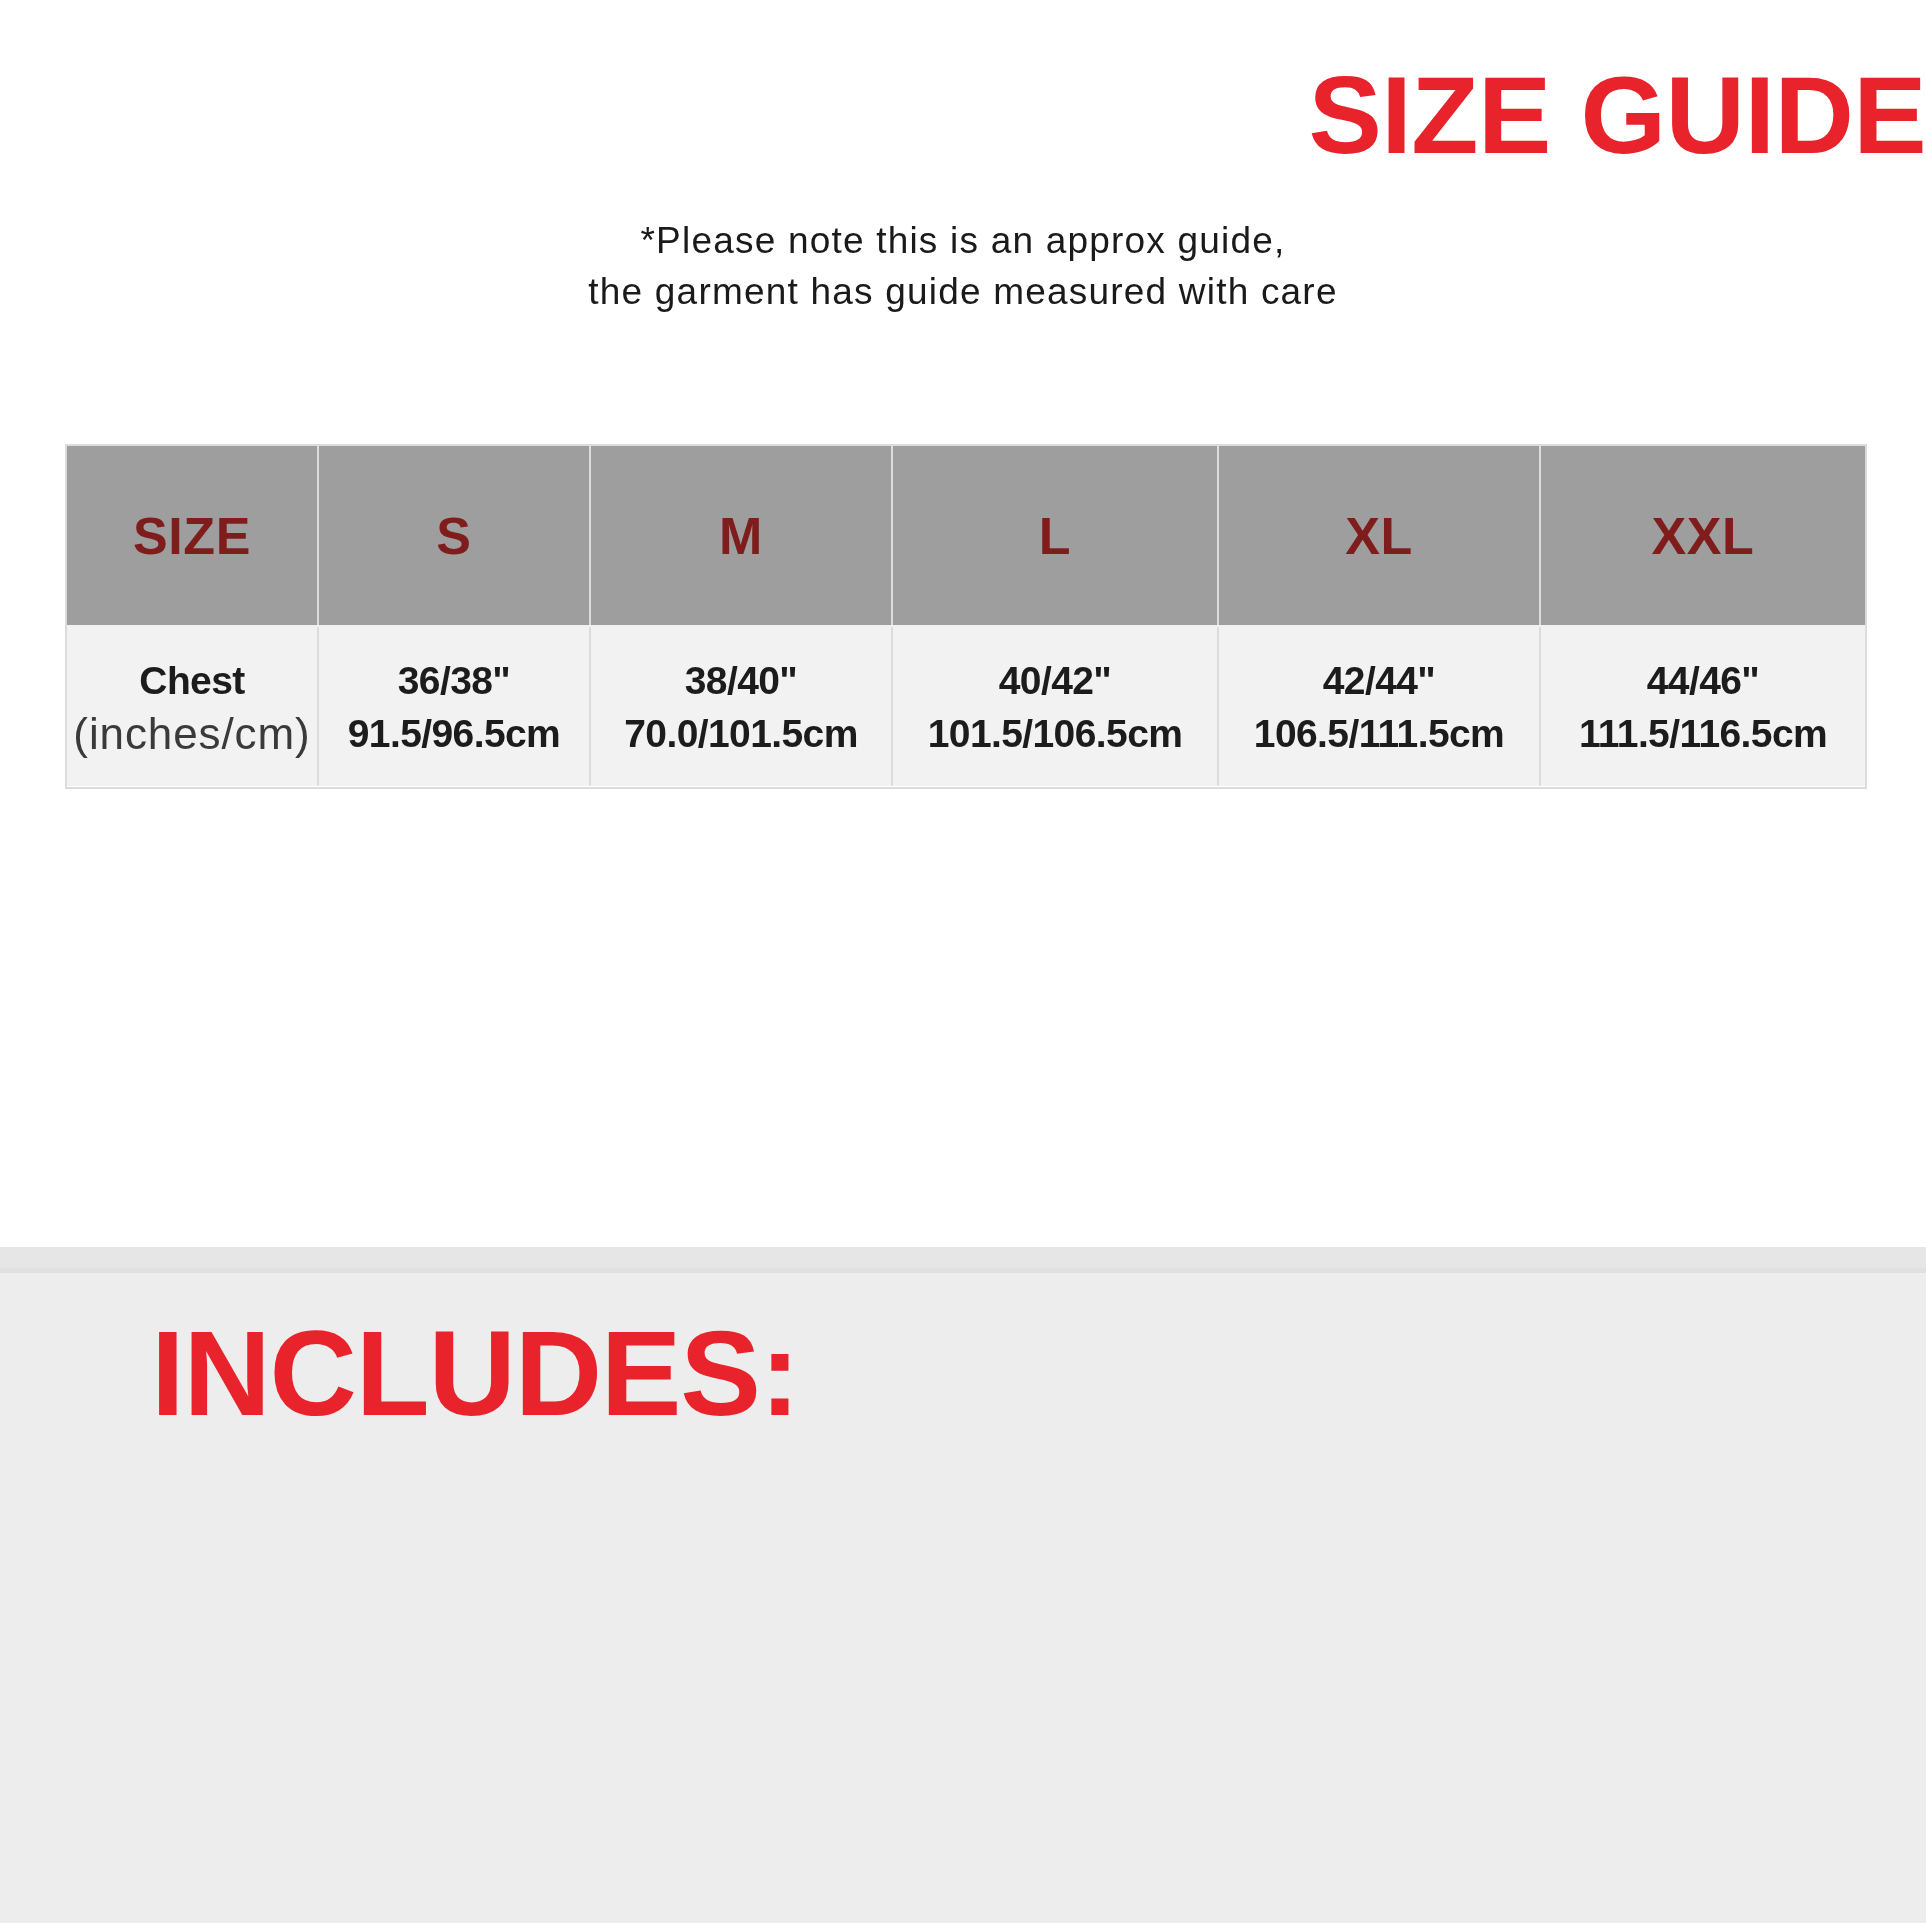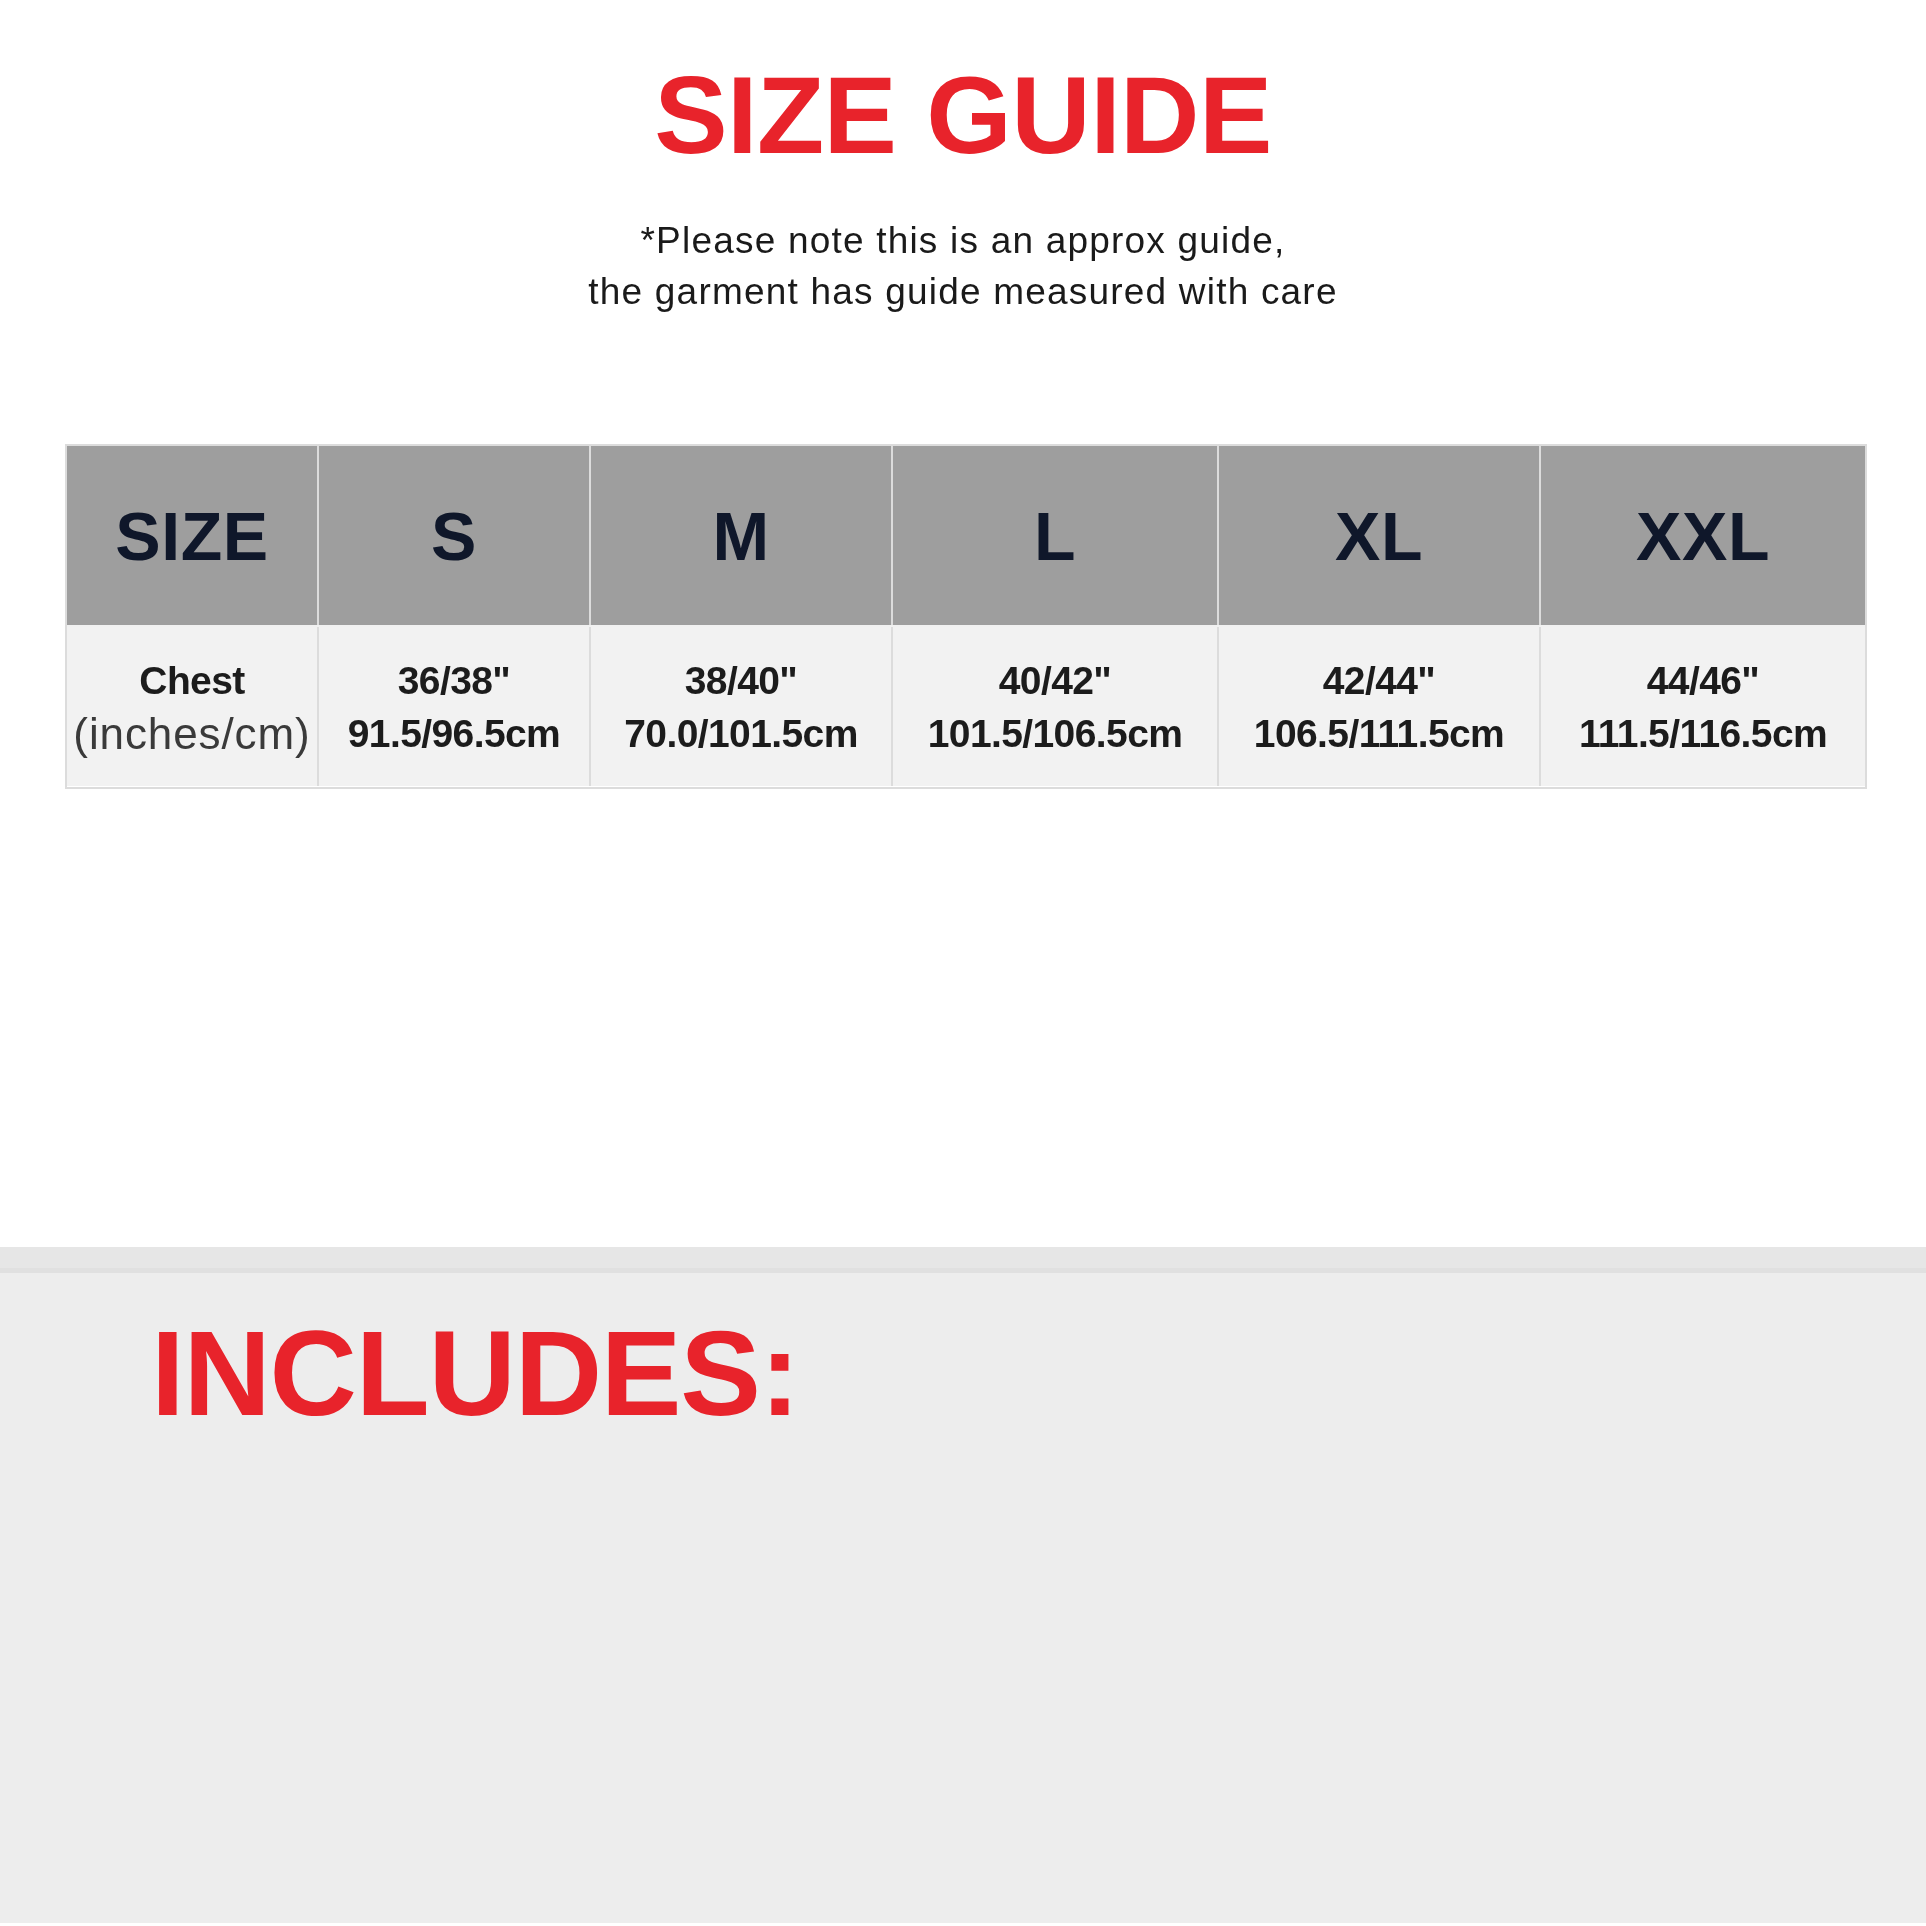--- a/index.html
+++ b/index.html
@@ -13,21 +13,21 @@
     --band2:#E0E0E0;
   }
   html,body{margin:0;padding:0;}
   body{
     width:1926px;height:1926px;position:relative;background:#FFFFFF;
     font-family:"Liberation Sans","DejaVu Sans",sans-serif;
     overflow:hidden;
   }
   .page-title{
     position:absolute;left:0;right:0;top:60px;
-    text-align:center;
+    text-align:right;
     font-size:110px;font-weight:bold;letter-spacing:-0.6px;
     color:var(--red);line-height:1;
   }
   .note{
     position:absolute;left:0;right:0;top:215px;
     text-align:center;color:var(--ink);
     font-size:37px;line-height:51px;letter-spacing:1.2px;
   }
   .size-table{
     position:absolute;left:65px;top:444px;width:1802px;height:345px;
@@ -37,21 +37,21 @@
   .header-row{display:flex;height:179px;background:var(--header-gray);}
   .data-row{display:flex;height:159px;}
   .cell{
     box-sizing:border-box;display:flex;flex-direction:column;
     align-items:center;justify-content:center;
   }
   .cell + .cell{border-left:2.3px solid var(--divider);}
   .c0{flex:0 0 250px;} .c1{flex:0 0 272px;} .c2{flex:0 0 302px;}
   .c3{flex:0 0 326px;} .c4{flex:0 0 322px;} .c5{flex:1 1 auto;}
   .header-row .cell{
-    color:#0f172a;font-size:68px;font-weight:bold;letter-spacing:0.6px;
+    color:#7f1d1d;font-size:52px;font-weight:bold;letter-spacing:0.6px;
   }
   .table-sep{height:2.3px;background:#F1F1F1;}
   .data-row .cell{
     background:var(--row-gray);color:#1C1C1C;
     font-size:39px;font-weight:bold;line-height:53px;letter-spacing:-0.6px;text-align:center;
   }
   .row-unit{
     font-size:44px;font-weight:normal;color:#3A3A3A;letter-spacing:0.9px;
   }
   .includes-section{

